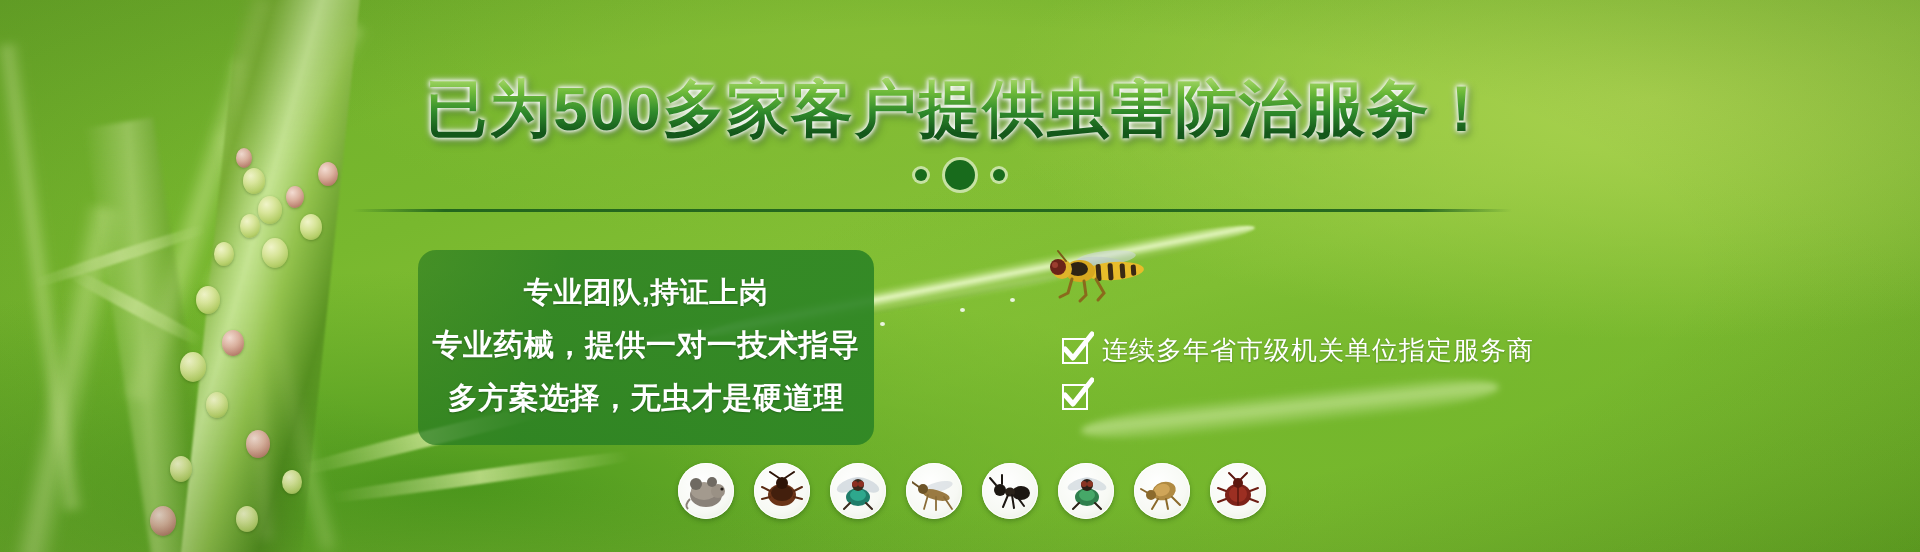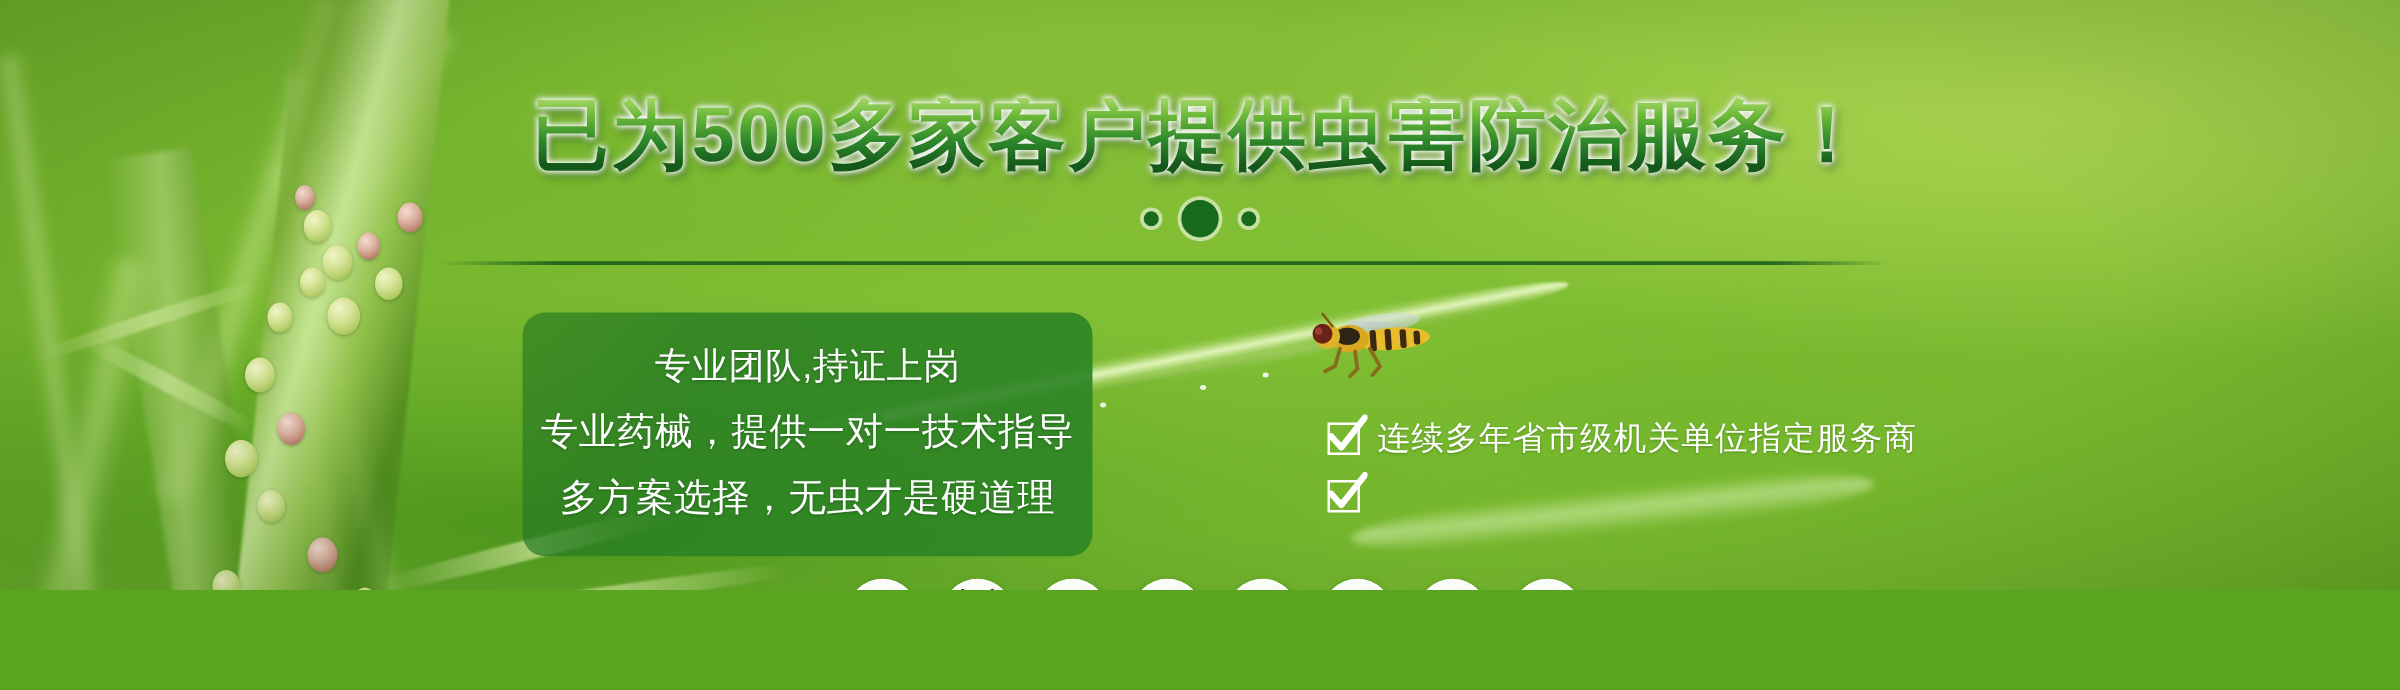--- a/index.html
+++ b/index.html
@@ -4,21 +4,21 @@
 <style>
   * { margin:0; padding:0; box-sizing:border-box; }
   html,body { width:1920px; height:552px; overflow:hidden; }
   body {
     font-family:"Liberation Sans", sans-serif;
     background:#5aa520;
   }
 
   #banner {
     position:relative;
-    width:1920px; height:472px;
+    width:1920px; height:552px;
     overflow:hidden;
   }
 
   
   .bg-base {
     position:absolute; inset:0;
     background:
       radial-gradient(ellipse 55% 70% at 86% 18%, #a8d14e 0%, rgba(168,209,78,0) 62%),
       radial-gradient(ellipse 60% 85% at 70% 75%, #74b72c 0%, rgba(116,183,44,0) 60%),
       radial-gradient(ellipse 70% 60% at 24% 88%, #4e9a1d 0%, rgba(78,154,29,0) 65%),
@@ -189,21 +189,21 @@
     width:456px; height:195px;
     border-radius:18px 18px 18px 18px;
     background:linear-gradient(105deg, rgba(36,118,32,0.62) 0%, rgba(42,128,35,0.86) 30%, rgba(46,134,37,0.93) 100%);
     display:flex; flex-direction:column;
     align-items:center; justify-content:center;
     gap:12px;
     padding:10px 6px 14px 6px;
   }
   .panel-line {
     color:#ffffff;
-    font-weight:normal;
+    font-weight:bold;
     white-space:nowrap;
     text-shadow:0 1px 2px rgba(0,40,0,0.35);
     letter-spacing:.5px;
   }
   .panel-line.l1 { font-size:29px; }
   .panel-line.l2 { font-size:30px; }
   .panel-line.l3 { font-size:30px; }
 
   
   .bullets {

